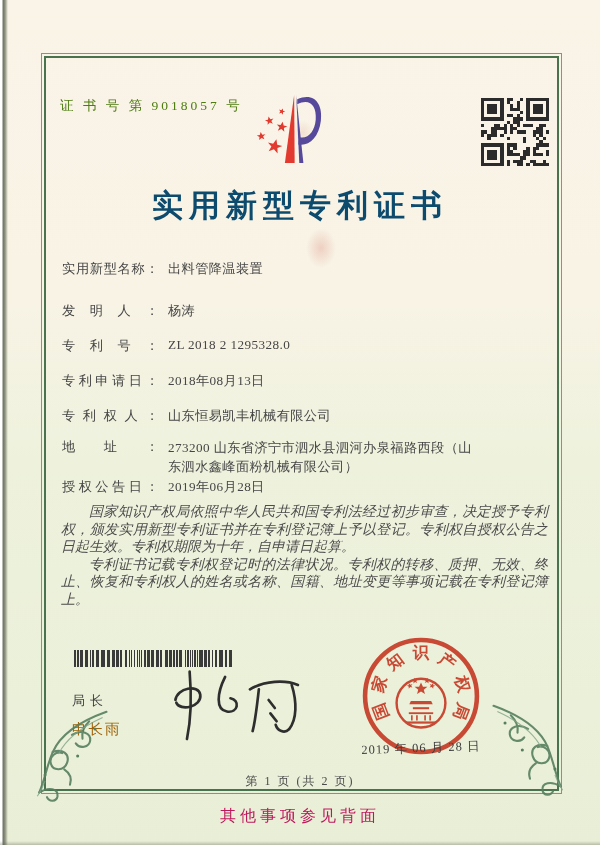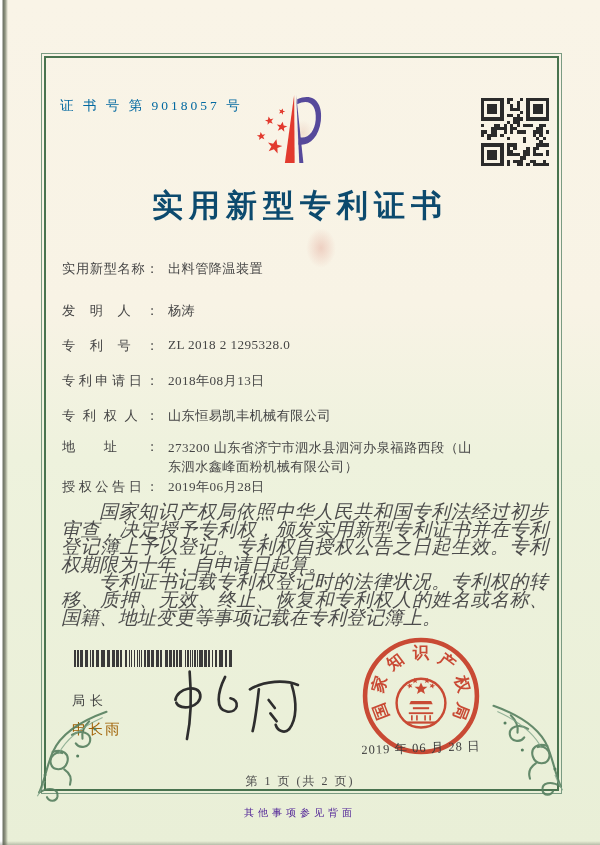--- a/index.html
+++ b/index.html
@@ -11,51 +11,51 @@
   .scan-edge-left{position:absolute;left:0;top:0;width:8px;height:100%;
     background:linear-gradient(90deg,#ffffff 0,#ffffff 2px,#6e7366 3px,#8d927f 5px,rgba(120,125,110,0) 8px);z-index:9;}
   .scan-edge-bottom{position:absolute;left:0;bottom:0;width:100%;height:4px;
     background:linear-gradient(0deg,rgba(90,95,82,.35),rgba(90,95,82,0));z-index:9;}
   .frame{position:absolute;left:41px;top:53px;width:519px;height:739px;border:1px solid #7a9b82;}
   .frame::before{content:"";position:absolute;inset:2px;border:2px solid #49734f;}
   .stain{position:absolute;border-radius:50%;pointer-events:none;}
   .stain.s1{left:306px;top:228px;width:30px;height:40px;background:radial-gradient(rgba(211,115,100,.28),rgba(211,115,100,0) 70%);}
   .stain.s2{left:292px;top:120px;width:22px;height:26px;background:radial-gradient(rgba(211,130,110,.18),rgba(211,130,110,0) 70%);}
 
-  .cert-no{position:absolute;left:60px;top:97px;font-size:13.5px;letter-spacing:3px;color:#0369a1;}
+  .cert-no{position:absolute;left:60px;top:97px;font-size:13.5px;letter-spacing:3px;color:#4d7c0f;}
 
   .logo{position:absolute;left:252px;top:92px;width:74px;height:74px;}
   .qr{position:absolute;left:479px;top:98px;width:72px;height:68px;}
 
   .title{position:absolute;left:0;top:185px;width:100%;text-align:center;
     font-size:31px;font-weight:bold;letter-spacing:6px;color:#0c4a6e;}
 
   .row{position:absolute;left:62px;font-size:13.2px;color:#464646;letter-spacing:.4px;white-space:nowrap;}
   .lbl{display:inline-block;width:97px;text-align:justify;text-align-last:justify;vertical-align:top;}
   .val{margin-left:9px;}
   .row.addr{white-space:normal;}
   .row.addr .val{display:inline-block;width:306px;line-height:19px;vertical-align:top;}
   .pair2{position:absolute;left:230px;top:0;white-space:nowrap;}
 
-  .paras{position:absolute;left:61px;top:503px;width:487px;font-size:19px;line-height:17.6px;
+  .paras{position:absolute;left:61px;top:503px;width:487px;font-size:14px;line-height:17.6px;
     text-align:justify;font-style:italic;color:#4c4c4c;}
   .paras p{margin:0;text-indent:2em;}
 
   .barcode{position:absolute;left:74px;top:650px;width:158px;height:17px;}
 
   .director-title{position:absolute;left:72px;top:692px;font-size:13px;letter-spacing:5px;color:#3f3f3f;}
   .director-name{position:absolute;left:72px;top:720px;font-size:14.5px;letter-spacing:2px;color:#a16207;}
   .signature{position:absolute;left:163px;top:664px;width:142px;height:80px;}
 
   .seal{position:absolute;left:361px;top:636px;width:120px;height:120px;mix-blend-mode:multiply;opacity:.93;}
   .seal-date{position:absolute;left:352px;top:740px;width:138px;text-align:center;font-size:12.5px;
     letter-spacing:1px;color:#3c3c3c;transform:rotate(-2deg);}
 
   .page-info{position:absolute;left:0;top:773px;width:100%;text-align:center;font-size:12px;letter-spacing:2px;color:#4a4a4a;}
-  .back-note{position:absolute;left:0;top:806px;width:100%;text-align:center;font-size:10px;letter-spacing:4px;color:#4c1d95;}
+  .back-note{position:absolute;left:0;top:806px;width:100%;text-align:center;font-size:16px;letter-spacing:4px;color:#be185d;}
 
   .flourish{position:absolute;width:96px;height:96px;z-index:8;}
   .flourish.fl-left{left:22px;top:706px;}
   .flourish.fl-right{left:482px;top:700px;transform:scaleX(-1);}
 </style>
 </head>
 <body>
 
 <div class="scan-edge-left"></div>
 <div class="scan-edge-bottom"></div>

